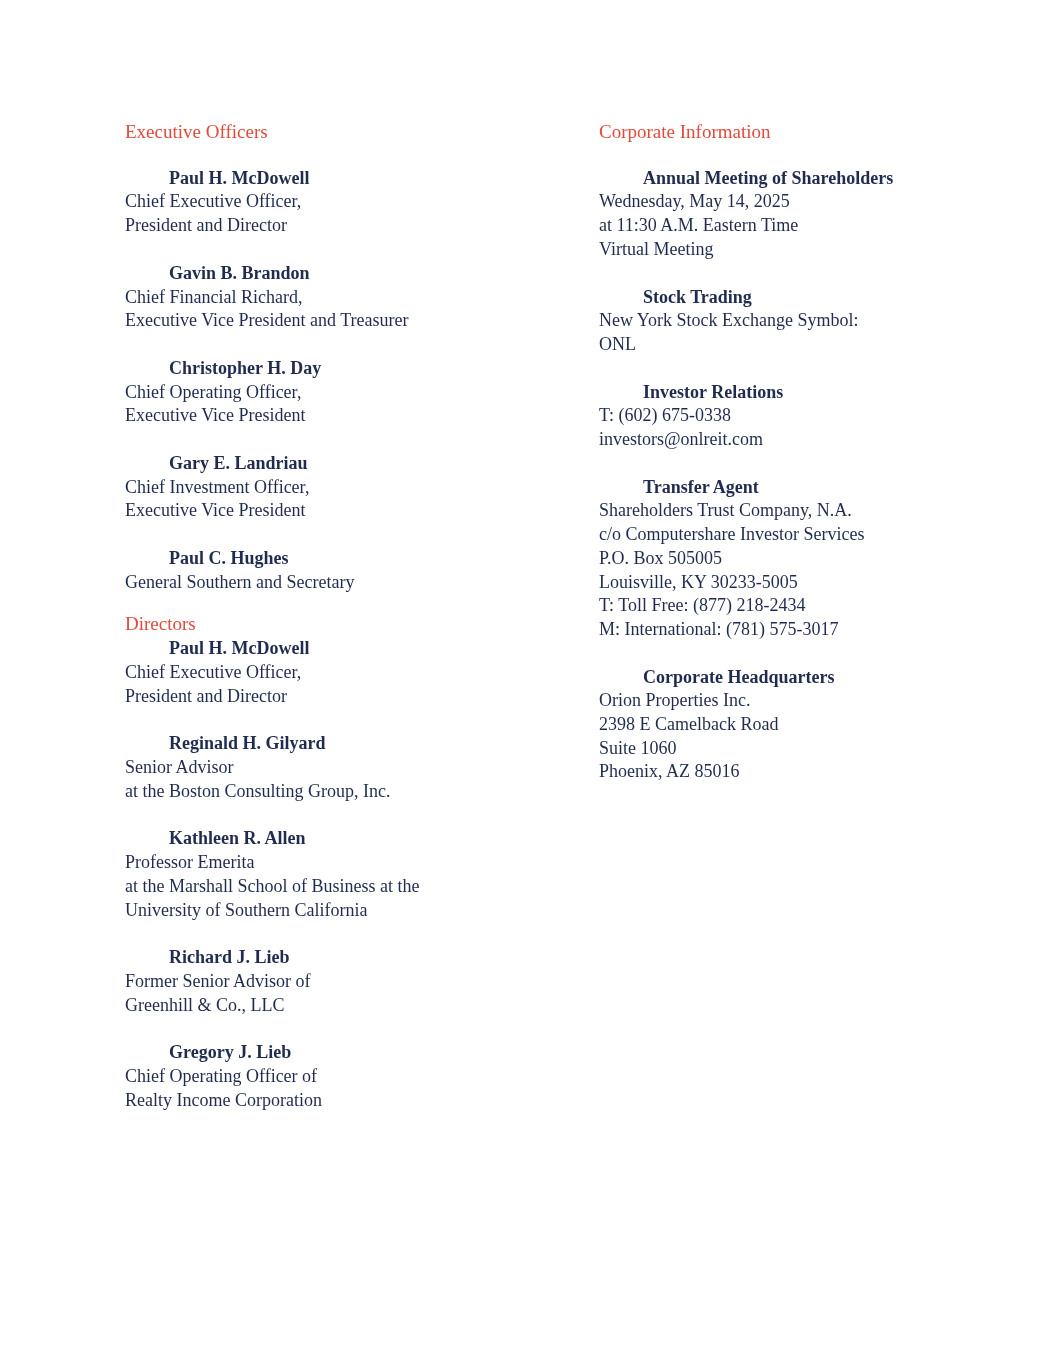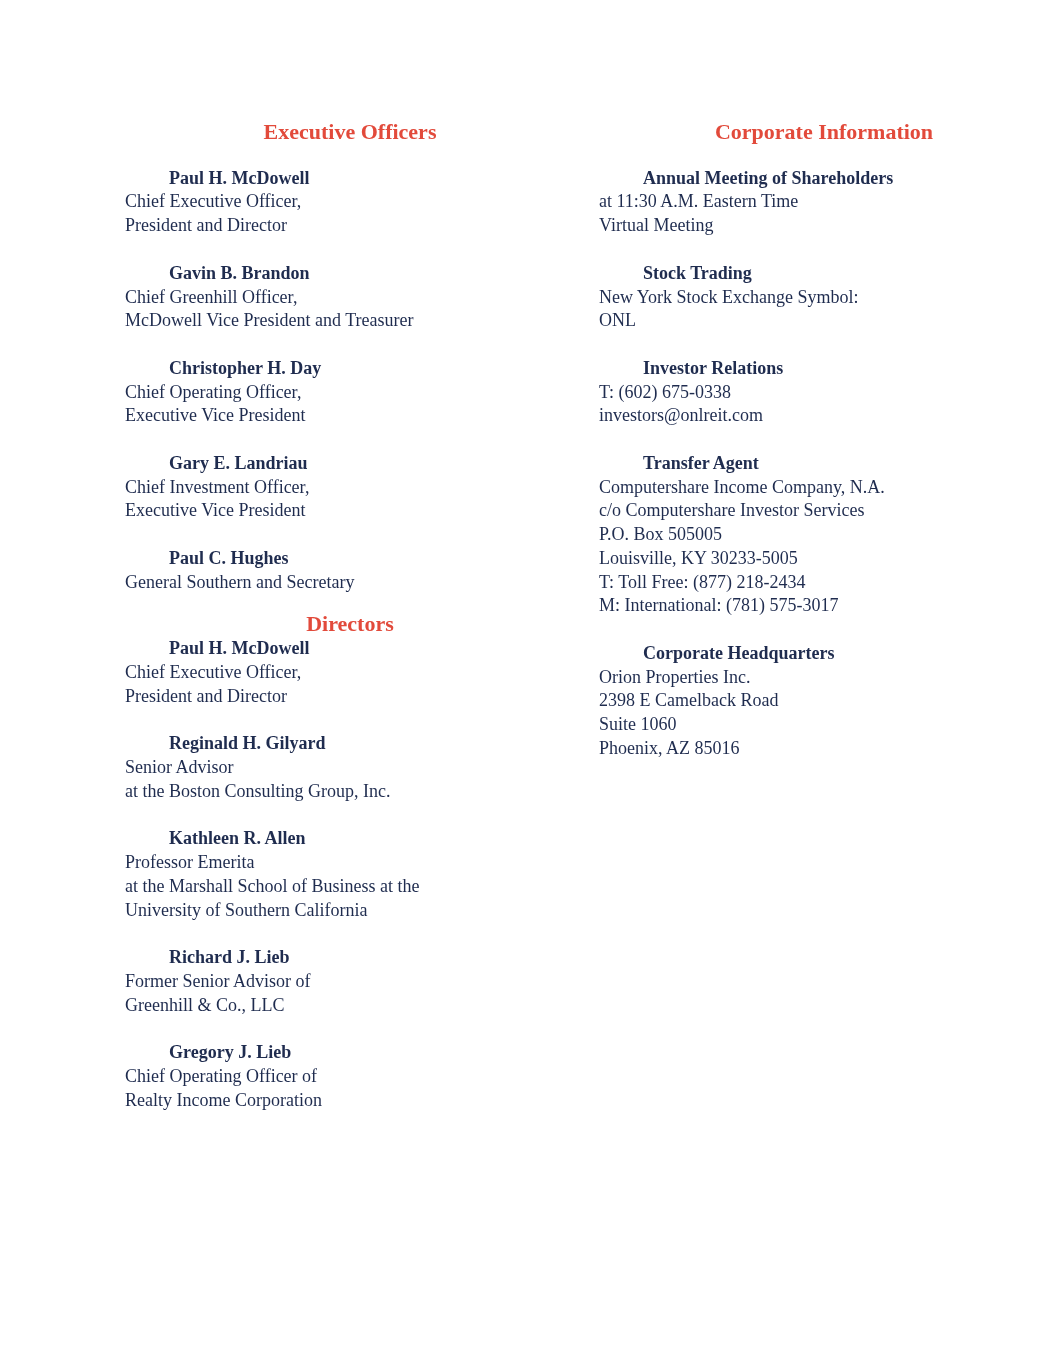--- a/index.html
+++ b/index.html
@@ -19,25 +19,24 @@
   }
   .col {
     position: absolute;
     top: 120px;
     width: 450px;
   }
   .col-left  { left: 125px; }
   .col-right { left: 599px; }
   .section-heading {
     color: #e24a3b;
-    font-weight: bold;
+    font-weight: normal;
     margin: 0 0 23px 0;
-    font-size: 22px;
+    font-size: 19px;
     line-height: 23.7px;
-    text-align: center;
   }
   .section-heading.tight {
     margin-top: -7px;
     margin-bottom: 2px;
   }
   .entry {
     margin: 0 0 24px 0;
   }
   .entry-name {
     font-weight: bold;
@@ -55,22 +54,22 @@
   <div class="section-heading">Executive Officers</div>
 
   <div class="entry">
     <div class="entry-name">Paul H. McDowell</div>
     <div class="entry-line">Chief Executive Officer,</div>
     <div class="entry-line">President and Director</div>
   </div>
 
   <div class="entry">
     <div class="entry-name">Gavin B. Brandon</div>
-    <div class="entry-line">Chief Greenhill Officer,</div>
-    <div class="entry-line">McDowell Vice President and Treasurer</div>
+    <div class="entry-line">Chief Financial Richard,</div>
+    <div class="entry-line">Executive Vice President and Treasurer</div>
   </div>
 
   <div class="entry">
     <div class="entry-name">Christopher H. Day</div>
     <div class="entry-line">Chief Operating Officer,</div>
     <div class="entry-line">Executive Vice President</div>
   </div>
 
   <div class="entry">
     <div class="entry-name">Gary E. Landriau</div>
@@ -117,39 +116,40 @@
   </div>
 
 </div>
 
 <div class="col col-right">
 
   <div class="section-heading">Corporate Information</div>
 
   <div class="entry">
     <div class="entry-name">Annual Meeting of Shareholders</div>
+    <div class="entry-line">Wednesday, May 14, 2025</div>
     <div class="entry-line">at 11:30 A.M. Eastern Time</div>
     <div class="entry-line">Virtual Meeting</div>
   </div>
 
   <div class="entry">
     <div class="entry-name">Stock Trading</div>
     <div class="entry-line">New York Stock Exchange Symbol:</div>
     <div class="entry-line">ONL</div>
   </div>
 
   <div class="entry">
     <div class="entry-name">Investor Relations</div>
     <div class="entry-line">T: (602) 675-0338</div>
     <div class="entry-line">investors@onlreit.com</div>
   </div>
 
   <div class="entry">
     <div class="entry-name">Transfer Agent</div>
-    <div class="entry-line">Computershare Income Company, N.A.</div>
+    <div class="entry-line">Shareholders Trust Company, N.A.</div>
     <div class="entry-line">c/o Computershare Investor Services</div>
     <div class="entry-line">P.O. Box 505005</div>
     <div class="entry-line">Louisville, KY 30233-5005</div>
     <div class="entry-line">T: Toll Free: (877) 218-2434</div>
     <div class="entry-line">M: International: (781) 575-3017</div>
   </div>
 
   <div class="entry">
     <div class="entry-name">Corporate Headquarters</div>
     <div class="entry-line">Orion Properties Inc.</div>

